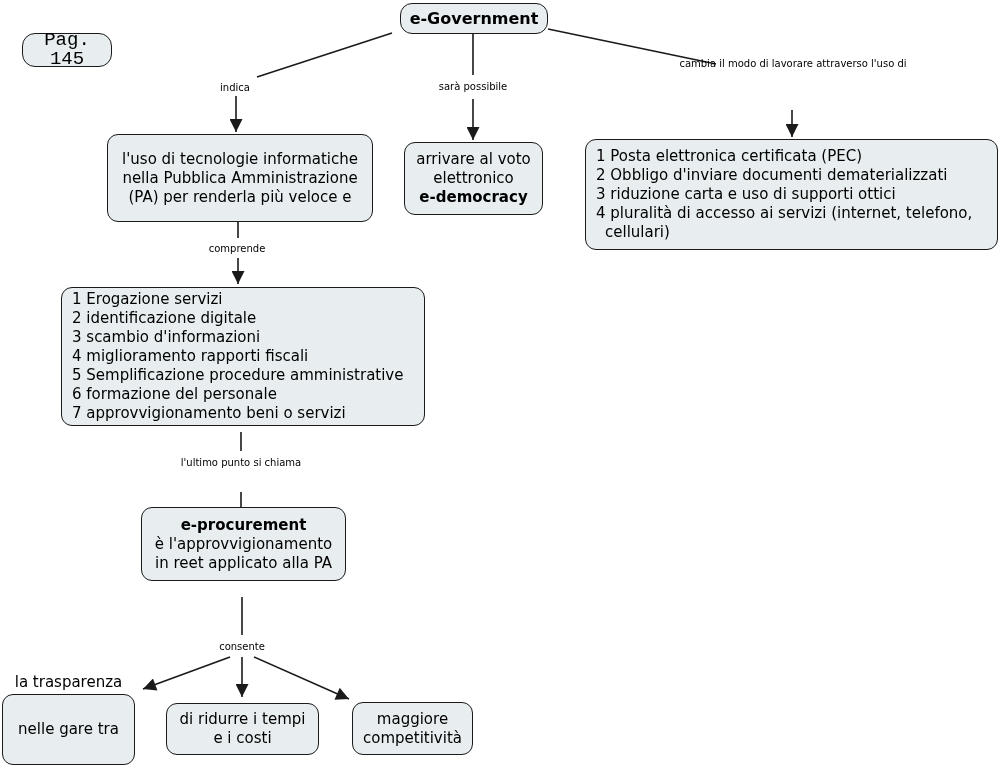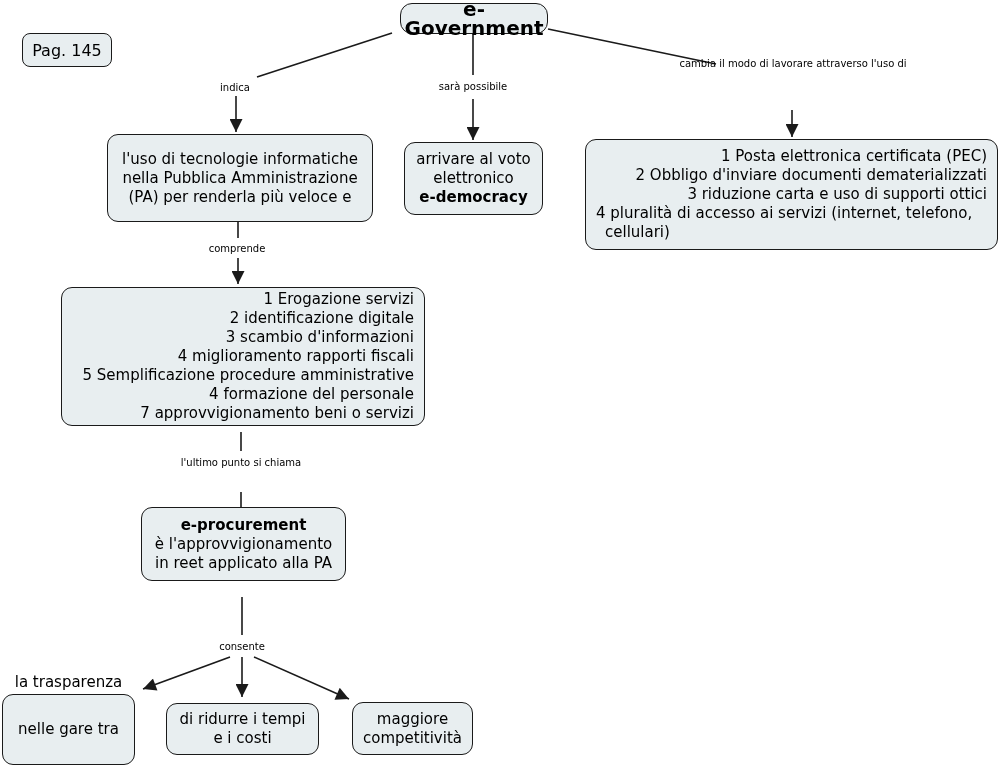--- a/index.html
+++ b/index.html
@@ -17,29 +17,29 @@
     background:#e8eef0;
     border:1.7px solid #1a1a1a;
     border-radius:11px;
     box-sizing:border-box;
     display:flex;flex-direction:column;
     align-items:center;justify-content:center;
     font-size:15px;line-height:19px;
     text-align:center;
   }
   .node.list{
-    align-items:flex-end;justify-content:center;
+    align-items:flex-start;justify-content:center;
     text-align:left;
     padding:2px 10px;
   }
   .node.list .li{display:block;padding-left:9px;text-indent:-9px;}
   .node .ln{display:block;}
   .bold{font-weight:bold;}
-  .title-node{font-size:20px;font-weight:bold;border-radius:12px;}
-  .page-node{font-size:16px;border-radius:8px;}
+  .title-node{font-size:16px;font-weight:bold;border-radius:12px;}
+  .page-node{font-size:19px;border-radius:13px;font-family:Liberation Mono, monospace;}
   .edge-label{
     position:absolute;
     transform:translateX(-50%);
     font-size:10px;line-height:19px;
     text-align:center;white-space:nowrap;
   }
 </style>
 </head>
 <body>
 
@@ -117,21 +117,21 @@
     <span class="li">3 riduzione carta e uso di supporti ottici</span>
     <span class="li">4 pluralità di accesso ai servizi (internet, telefono, cellulari)</span>
   </div>
 
   <div class="node list" style="left:61px;top:287px;width:364px;height:139px;">
     <span class="li">1 Erogazione servizi</span>
     <span class="li">2 identificazione digitale</span>
     <span class="li">3 scambio d'informazioni</span>
     <span class="li">4 miglioramento rapporti fiscali</span>
     <span class="li">5 Semplificazione procedure amministrative</span>
-    <span class="li">4 formazione del personale</span>
+    <span class="li">6 formazione del personale</span>
     <span class="li">7 approvvigionamento beni o servizi</span>
   </div>
 
   <div class="node" style="left:141px;top:507px;width:205px;height:74px;">
     <span class="ln bold">e-procurement</span>
     <span class="ln">è l'approvvigionamento</span>
     <span class="ln">in reet applicato alla PA</span>
   </div>
 
   <div class="node" style="left:2px;top:694px;width:133px;height:71px;gap:28px;">

